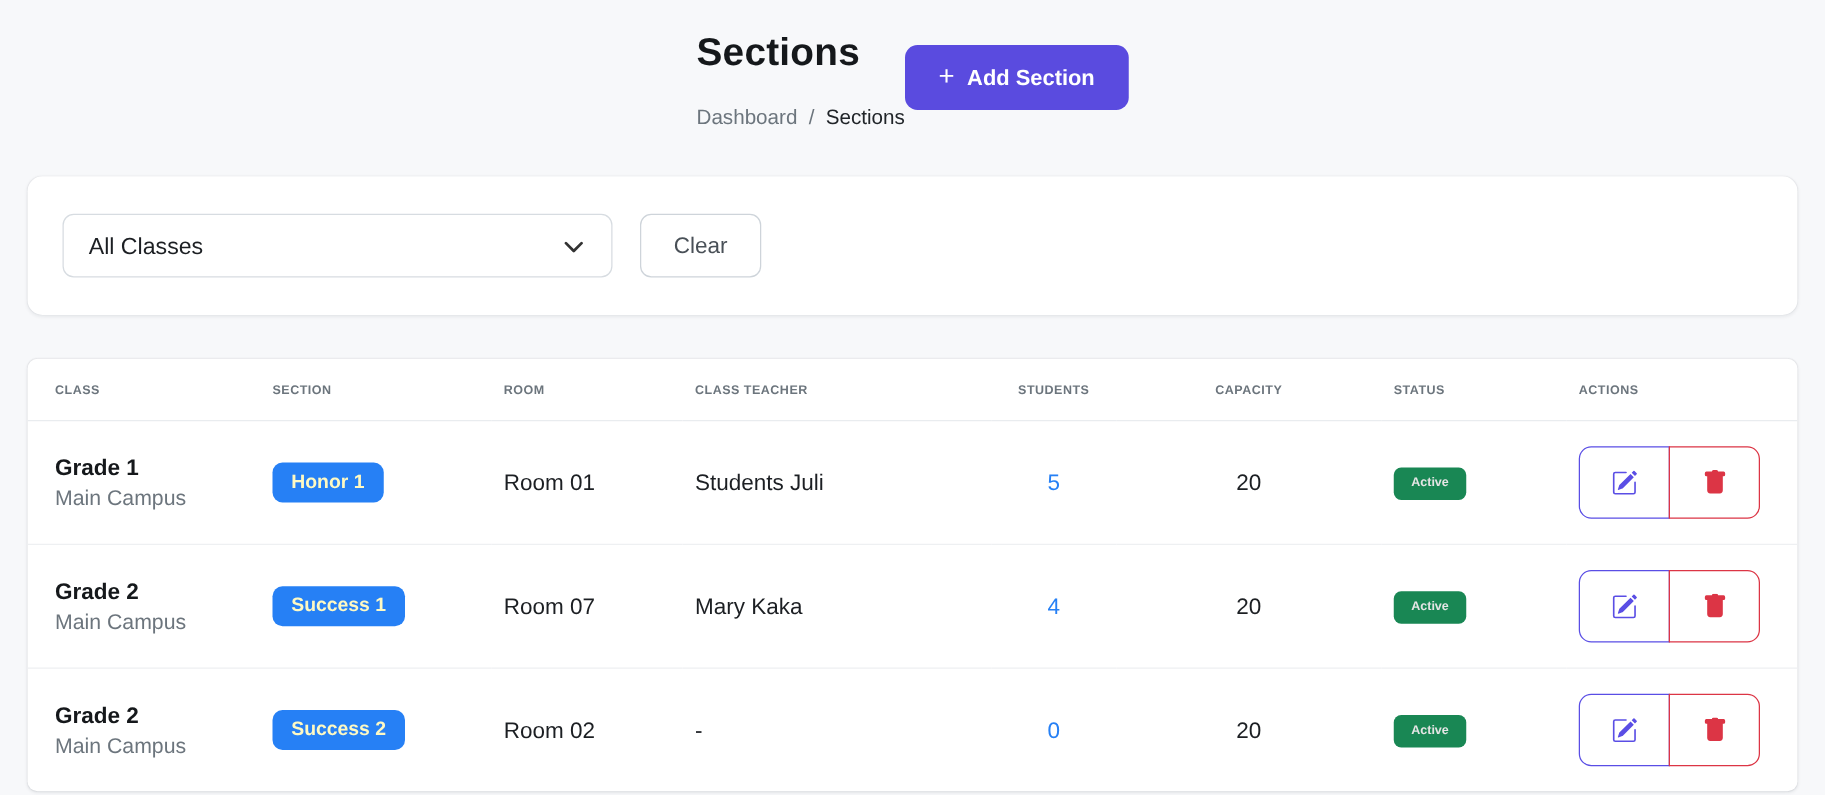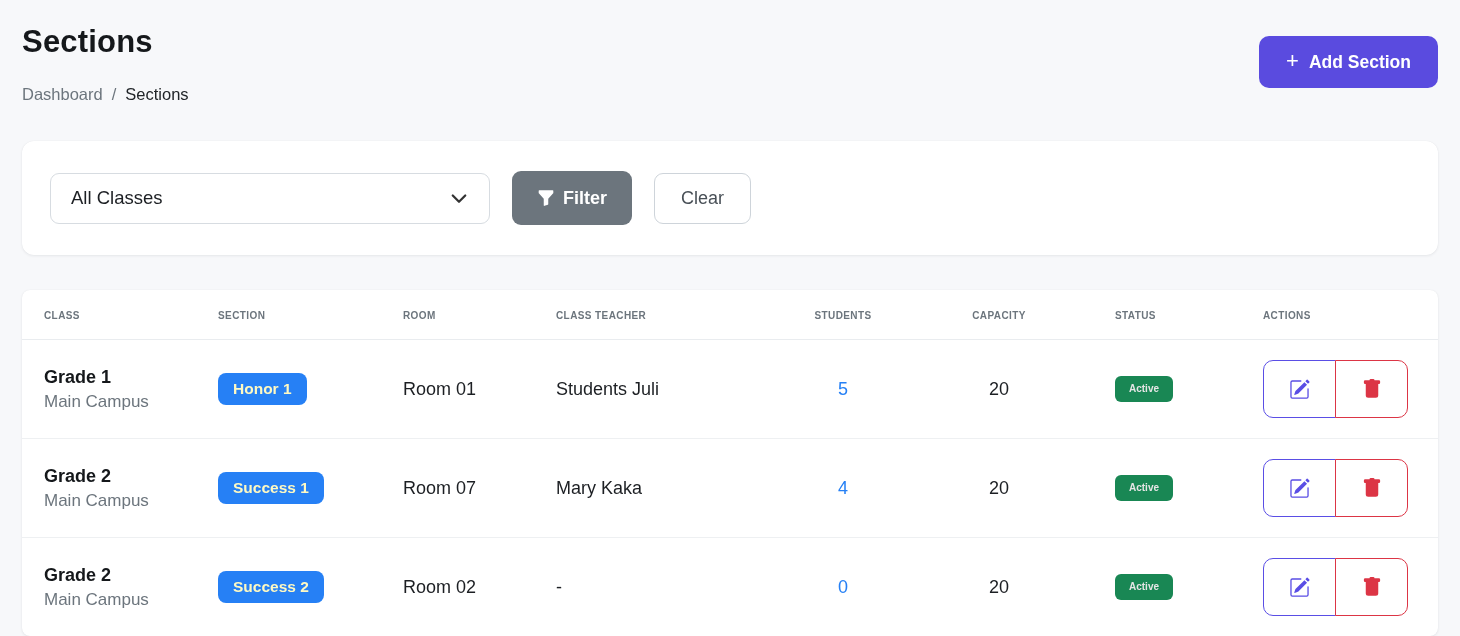--- a/index.html
+++ b/index.html
@@ -6,21 +6,21 @@
   html, body { width: 1460px; height: 636px; }
   body {
     background: #f7f8fa;
     font-family: "Liberation Sans", "DejaVu Sans", sans-serif;
     color: #212529;
     overflow: hidden;
   }
   .page { padding: 24px 22px 0 22px; }
 
   
-  .header-row { display: flex; justify-content: space-between; align-items: flex-start; }
+  .header-row { display: flex; justify-content: center; align-items: flex-start; }
   .page-title { font-size: 31px; font-weight: 700; color: #15181b; letter-spacing: 0.2px; }
   .breadcrumb { margin-top: 25px; font-size: 16.5px; display: flex; gap: 9px; align-items: center; }
   .breadcrumb .bc-link { color: #6c757d; }
   .breadcrumb .bc-sep { color: #6c757d; }
   .breadcrumb .bc-current { color: #212529; }
   .btn-add {
     background: #5a4bdf; color: #fff; border: none; border-radius: 10px;
     font-size: 17.5px; font-weight: 600; padding: 15px 27px; margin-top: 12px;
     display: inline-flex; align-items: center; gap: 10px; cursor: pointer;
     font-family: inherit;
@@ -115,28 +115,20 @@
 
   <div class="card filter-card">
     <div class="select-box">
       <span>All Classes</span>
       <span class="chev">
         <svg class="icon-svg" width="20" height="20" viewBox="0 0 16 16" fill="none" stroke="currentColor" stroke-width="1.8" stroke-linecap="round" stroke-linejoin="round">
             <path d="M3 6l5 5 5-5"></path>
           </svg>
       </span>
     </div>
-    <button class="btn-filter">
-      <span>
-        <svg class="icon-svg" width="18" height="18" viewBox="0 0 16 16" fill="currentColor">
-            <path d="M1.5 1.5A.5.5 0 0 1 2 1h12a.5.5 0 0 1 .5.5v2a.5.5 0 0 1-.128.334L10 8.692V13.5a.5.5 0 0 1-.342.474l-3 1A.5.5 0 0 1 6 14.5V8.692L1.628 3.834A.5.5 0 0 1 1.5 3.5v-2z"></path>
-          </svg>
-      </span>
-      <span>Filter</span>
-    </button>
     <button class="btn-clear">
       <span>Clear</span>
     </button>
   </div>
 
   <div class="card table-card">
     <table class="sections">
       <colgroup>
         <col class="c-class">
           <col class="c-section">

